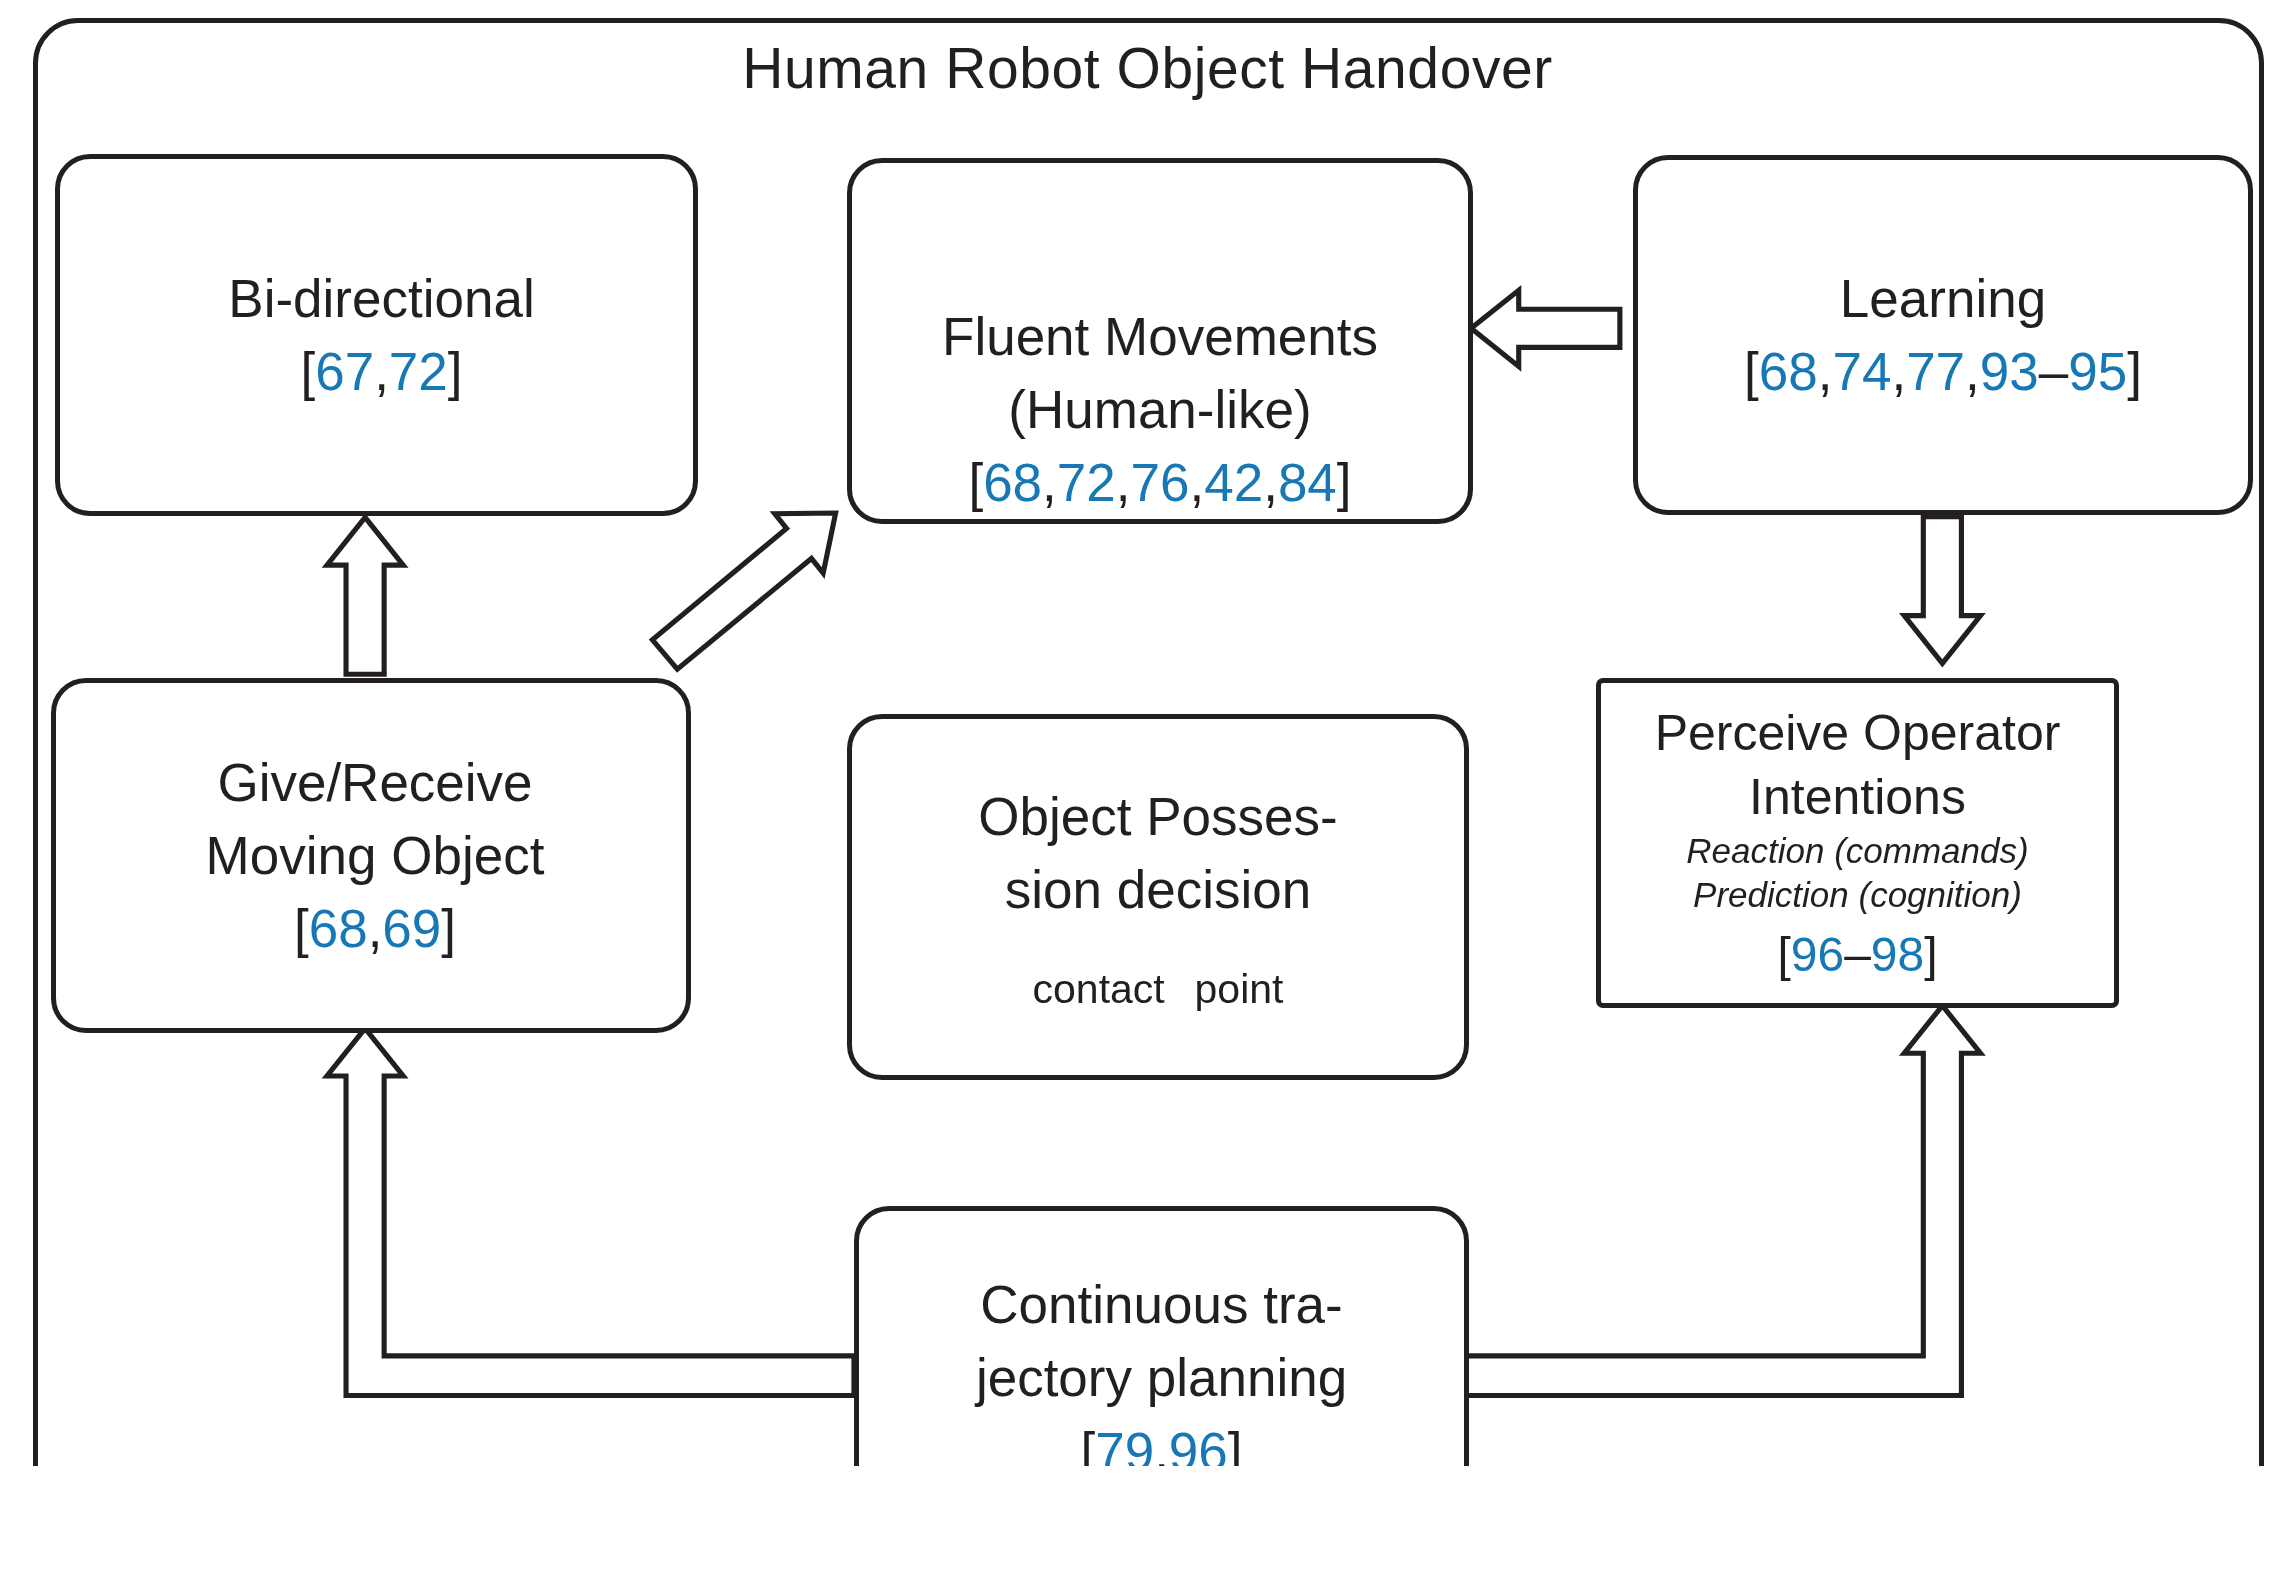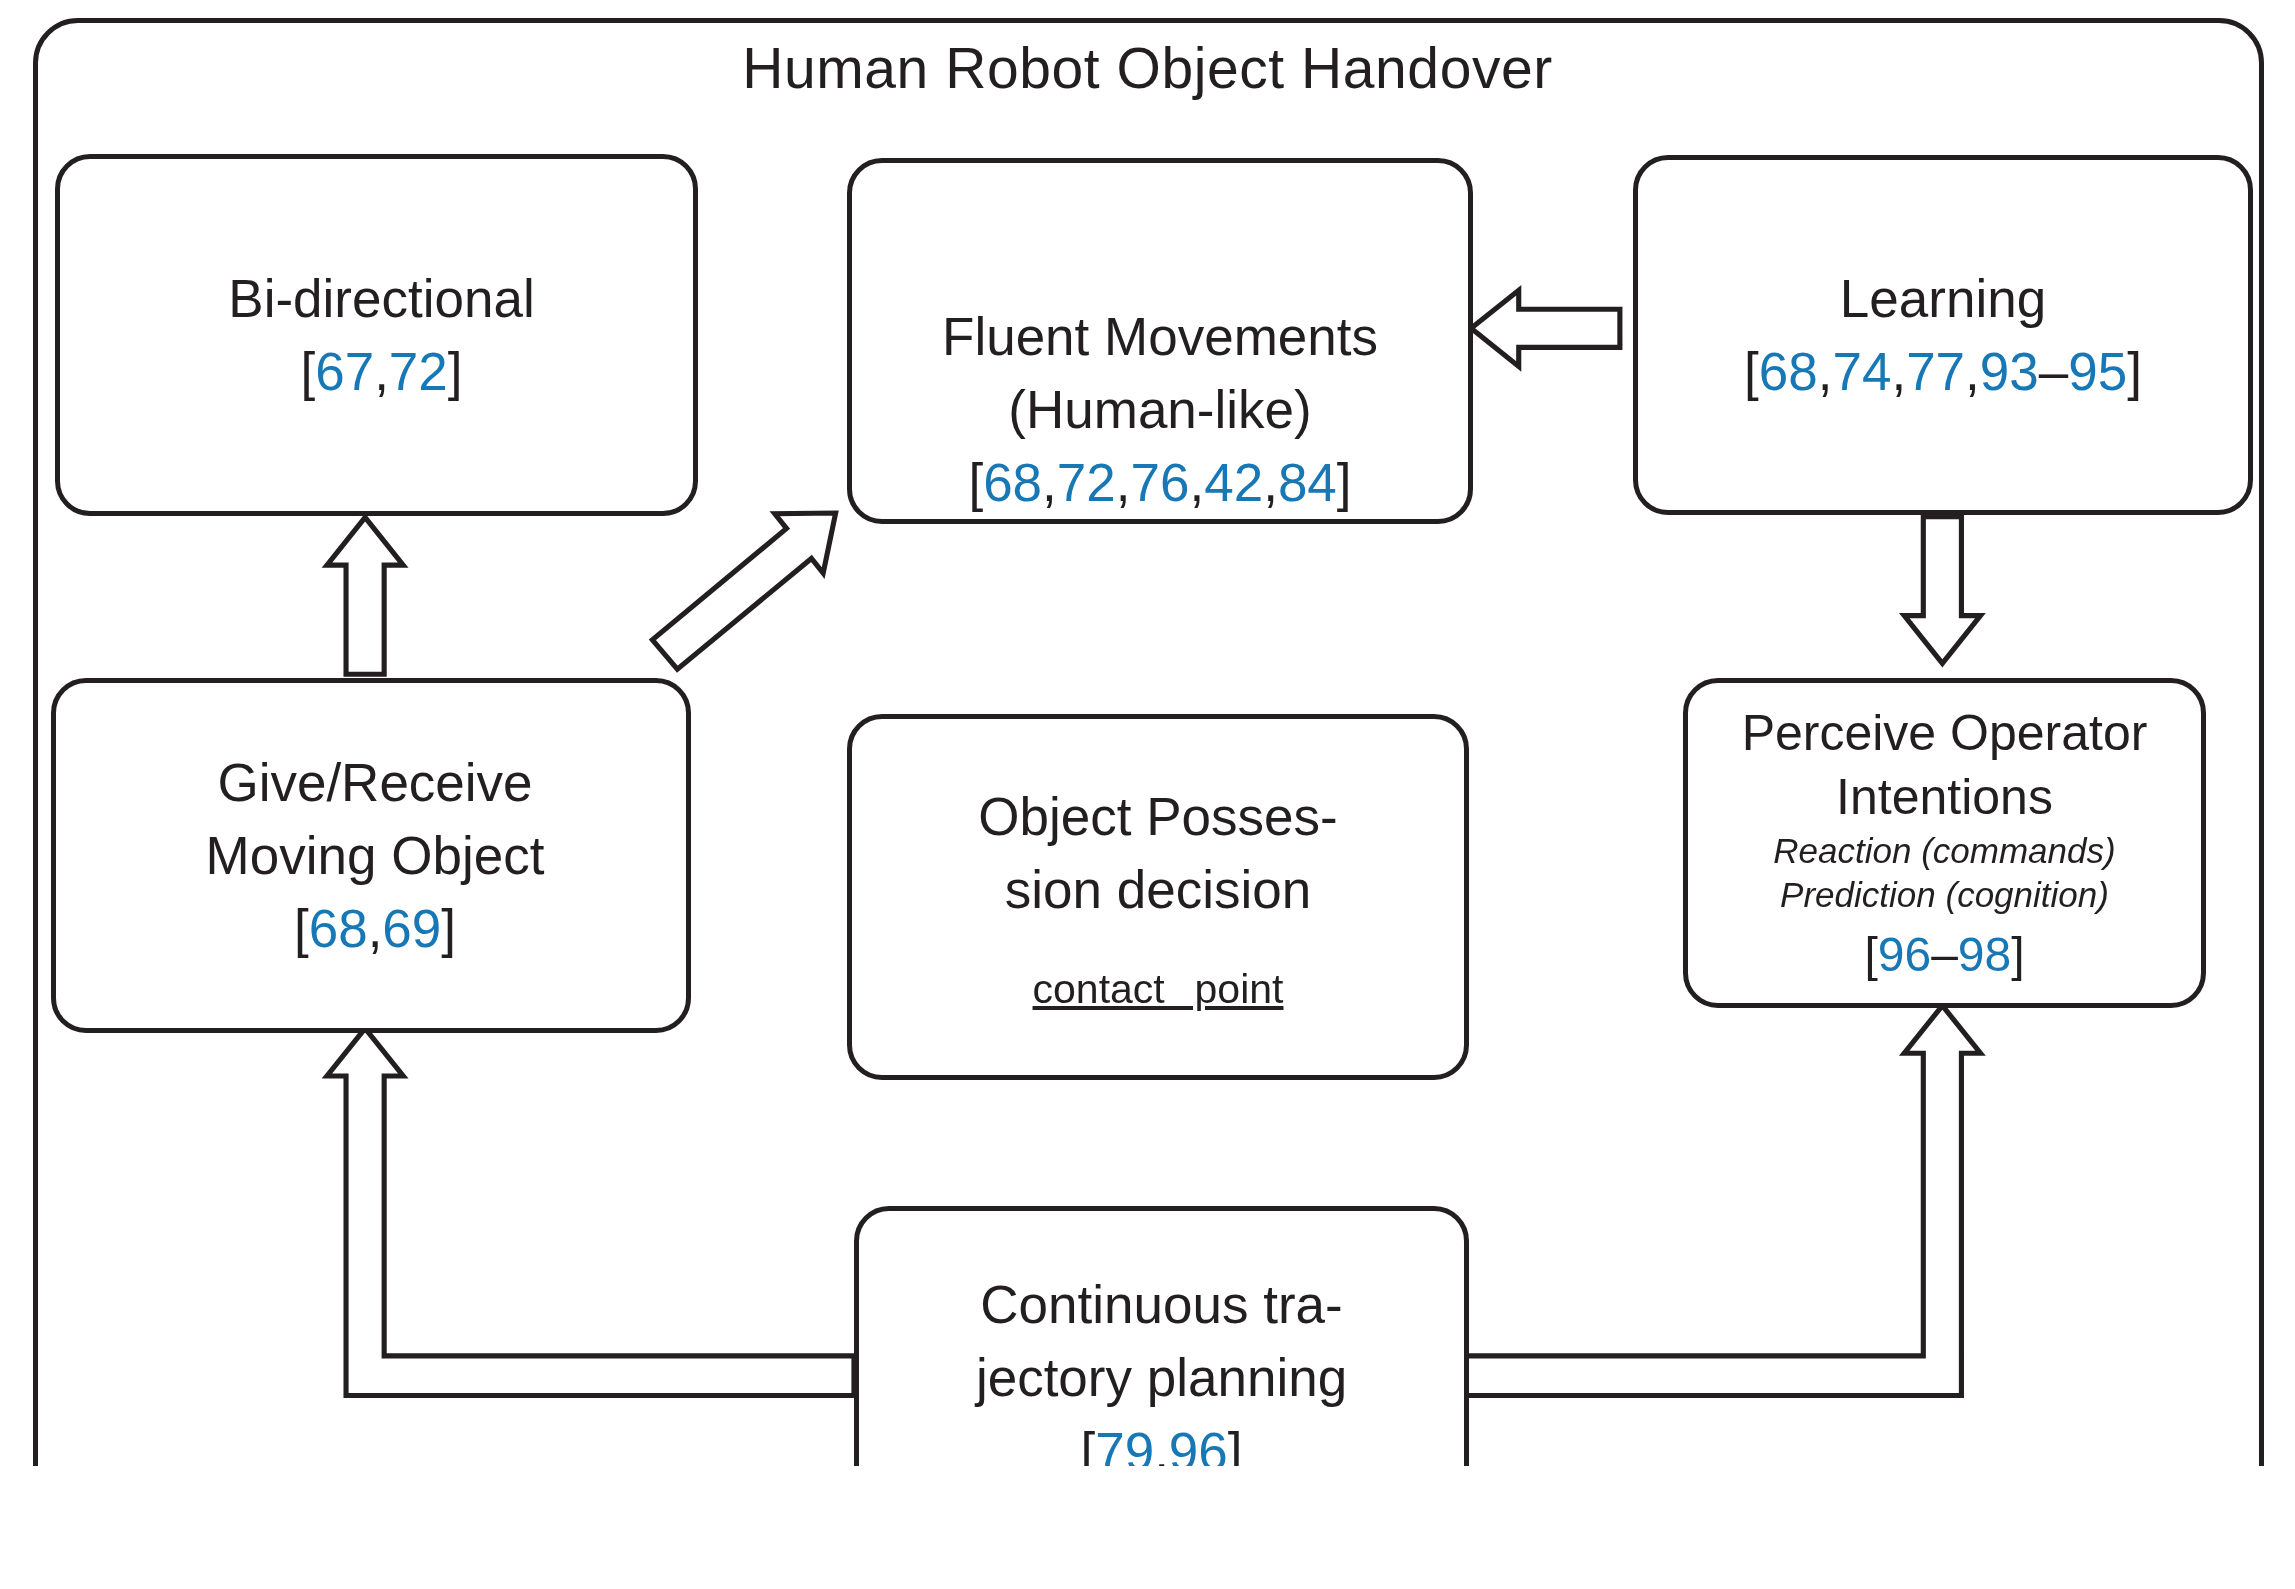--- a/index.html
+++ b/index.html
@@ -60,21 +60,20 @@
     font-size: 35px;
     line-height: 1.3;
     font-style: italic;
   }
   .box .note {
     font-size: 41px;
     line-height: 1.2;
     margin-top: 38px;
     word-spacing: 0.45em;
     white-space: nowrap;
-    text-decoration: underline;
   }
   #box-perceive .line { font-size: 50px; line-height: 1.28; }
   #box-perceive .line.sm { font-size: 35px; line-height: 1.26; }
   #box-perceive .line.cite { font-size: 48px; margin-top: 7.3px; }
   .cite { color: #231f20; }
   .cite .n { color: #1878b6; }
 </style>
 </head>
 <body>
 
@@ -114,21 +113,21 @@
     <div class="line">Moving Object</div>
     <div class="line cite">[<span class="n">68</span>,<span class="n">69</span>]</div>
   </div>
 
   <div class="box" id="box-possession" style="left:847px; top:678px; width:612px; height:356px;margin-top:36px;">
     <div class="line">Object Posses-</div>
     <div class="line">sion decision</div>
     <div class="note">contact point</div>
   </div>
 
-  <div class="box" id="box-perceive" style="left:1683px; top:678px; width:513px; height:320px;">
+  <div class="box" id="box-perceive" style="left:1596px; top:678px; width:513px; height:320px;border-radius:7px;">
     <div class="line">Perceive Operator</div>
     <div class="line">Intentions</div>
     <div class="line sm">Reaction (commands)</div>
     <div class="line sm">Prediction (cognition)</div>
     <div class="line cite">[<span class="n">96</span>–<span class="n">98</span>]</div>
   </div>
 
   <div class="box" id="box-trajectory" style="left:854px; top:1206px; width:605px; height:334px;">
     <div class="line">Continuous tra-</div>
     <div class="line">jectory planning</div>

